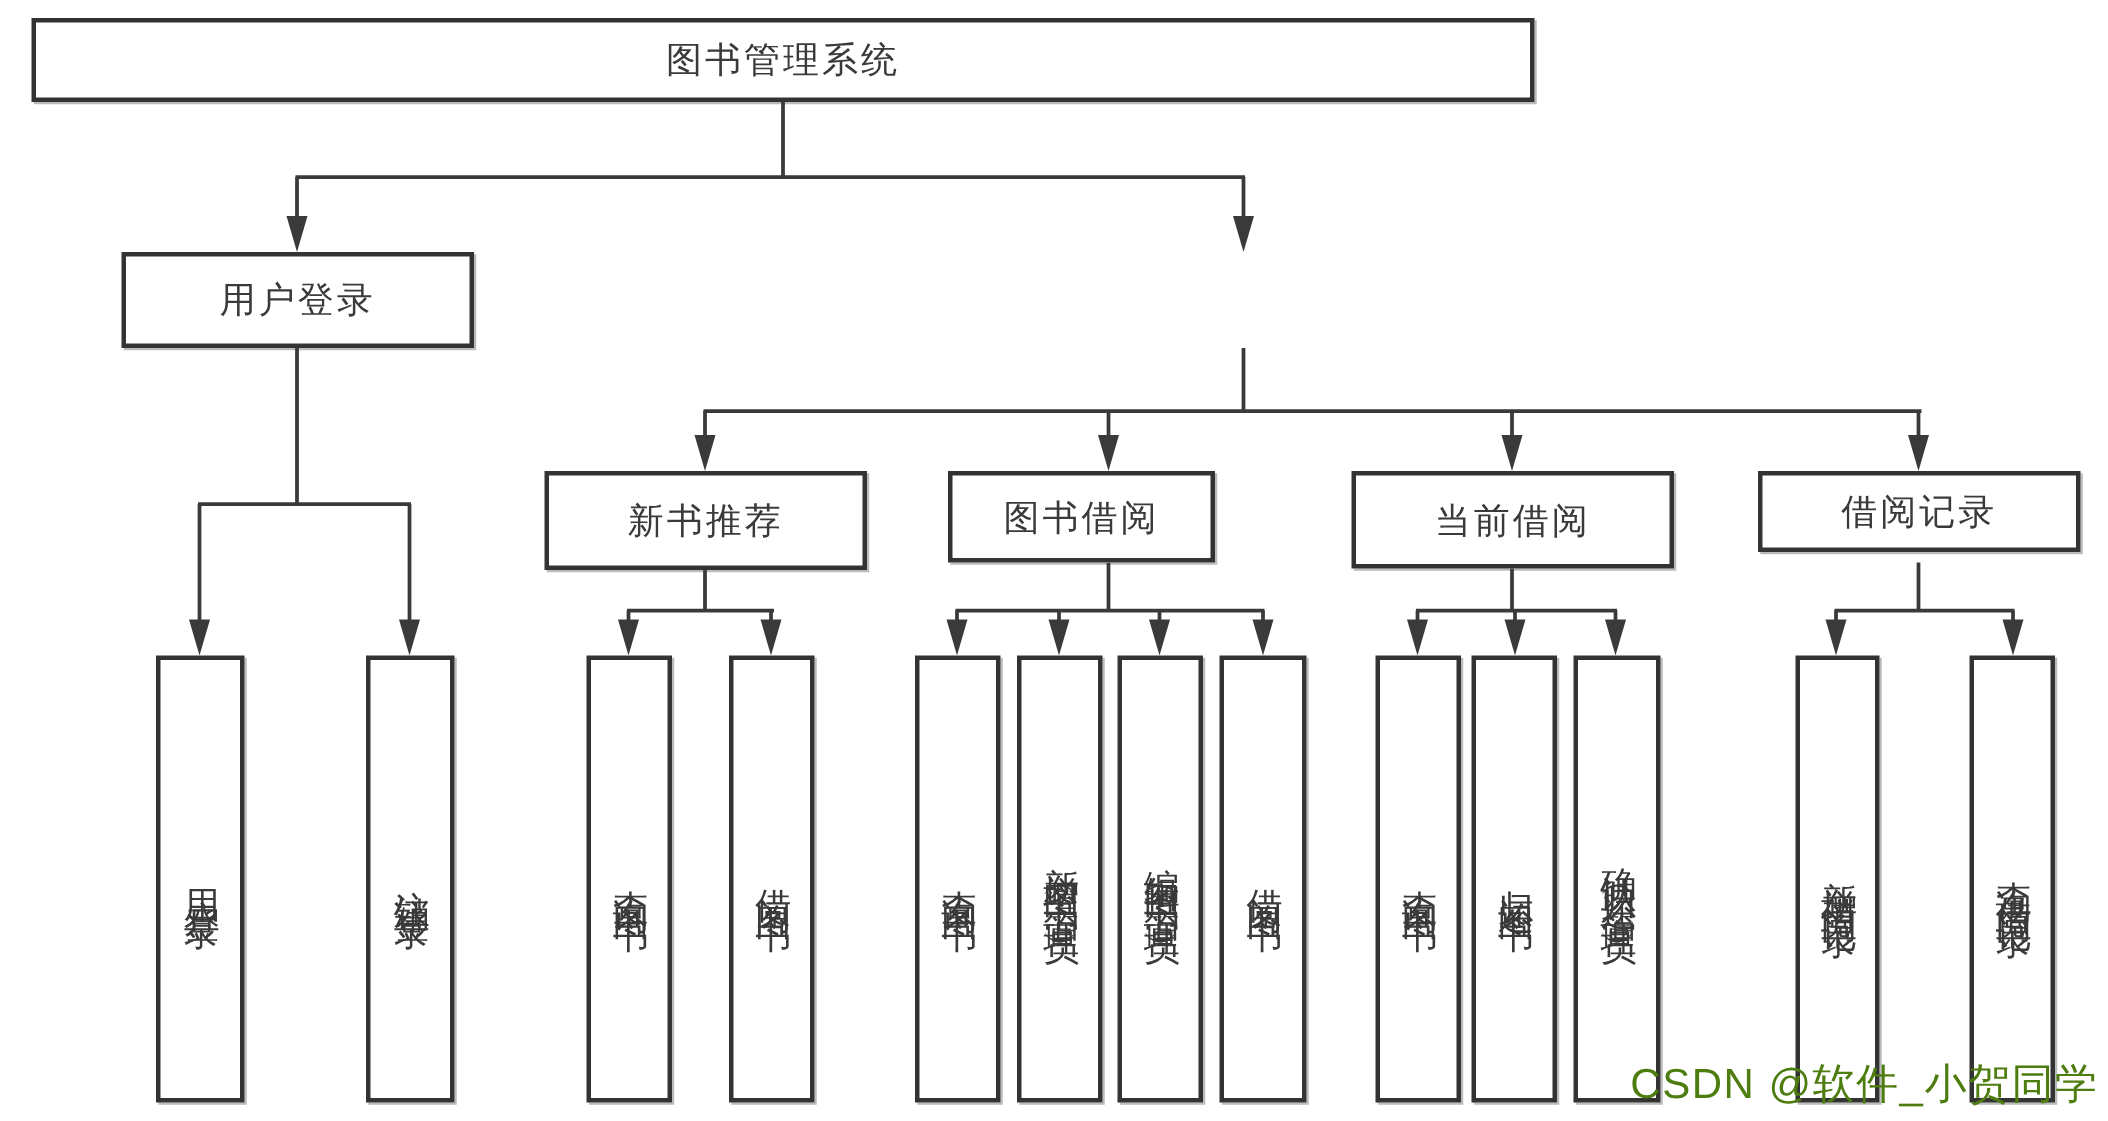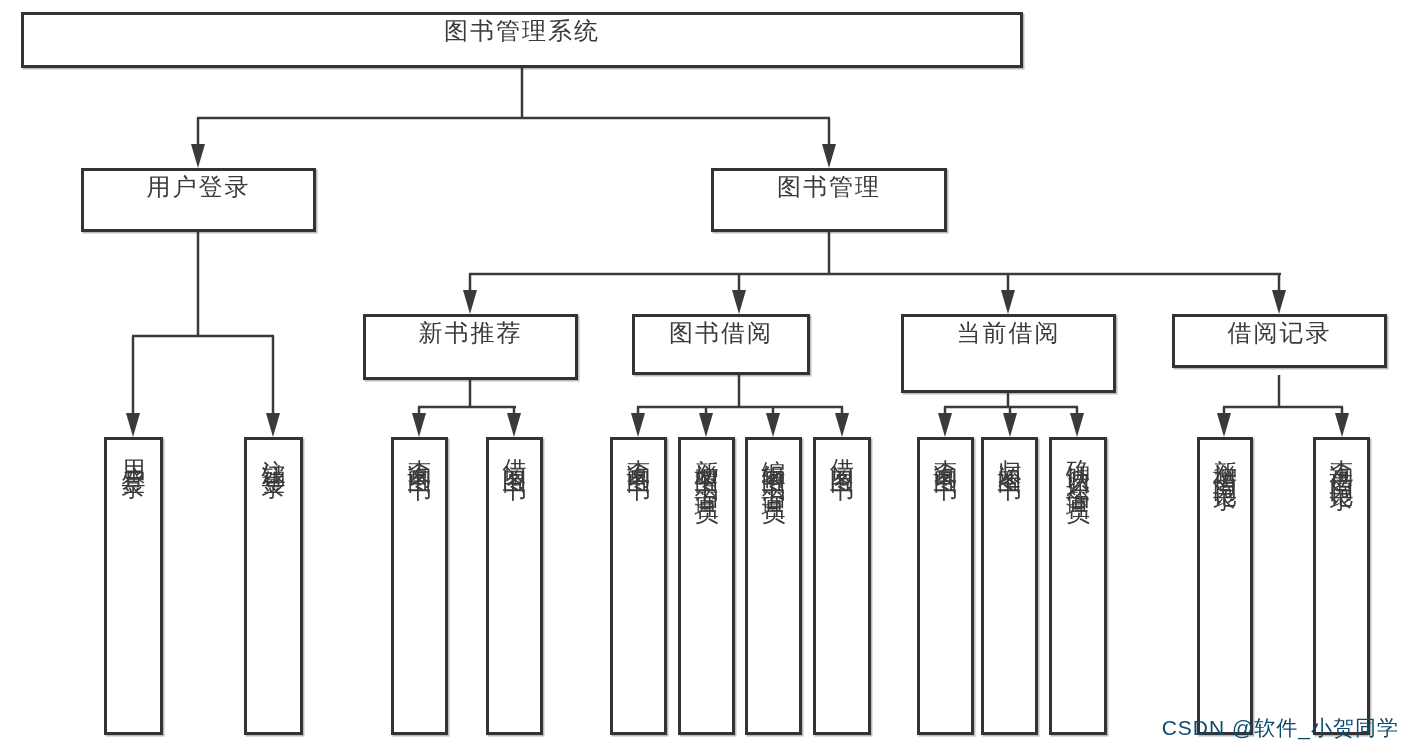--- a/index.html
+++ b/index.html
@@ -17,42 +17,43 @@
     left: 0; top: 0;
     width: 1405px; height: 747px;
     pointer-events: none;
   }
   .box {
     position: absolute;
     box-sizing: border-box;
     border: 3px solid #333333;
     background: #ffffff;
     display: flex;
+    align-items: center;
     justify-content: center;
     box-shadow: 1.5px 1.5px 0 rgba(60,60,60,0.35);
   }
   .box .lbl {
     white-space: nowrap;
     font-size: 24px;
     letter-spacing: 2px;
   }
   .box.v .lbl {
     white-space: normal;
     writing-mode: vertical-rl;
     text-orientation: mixed;
     letter-spacing: 6px;
     font-size: 24px;
     line-height: 1.0;
   }
   .watermark {
     position: absolute;
     right: 6px;
     bottom: 5px;
-    font-size: 21px;
-    color: #0c4a6e;
+    font-size: 28px;
+    color: #4d7c0f;
     letter-spacing: 1px;
     white-space: nowrap;
   }
 </style>
 </head>
 <body>
 
 <div class="canvas">
 
   <svg class="connector-layer" viewBox="0 0 1405 747" xmlns="http://www.w3.org/2000/svg">
@@ -125,31 +126,28 @@
     </g>
   </svg>
 
   <div class="box h" style="left:21px;top:12px;width:1002px;height:56px">
     <span class="lbl">图书管理系统</span>
   </div>
 
   <div class="box h" style="left:81px;top:168px;width:235px;height:64px">
     <span class="lbl">用户登录</span>
   </div>
-  <div class="box h" style="left:711px;top:168px;width:236px;height:64px">
-    <span class="lbl">图书管理</span>
-  </div>
 
   <div class="box h" style="left:363px;top:314px;width:215px;height:66px">
     <span class="lbl">新书推荐</span>
   </div>
   <div class="box h" style="left:632px;top:314px;width:178px;height:61px">
     <span class="lbl">图书借阅</span>
   </div>
-  <div class="box h" style="left:901px;top:314px;width:215px;height:79px">
+  <div class="box h" style="left:901px;top:314px;width:215px;height:65px">
     <span class="lbl">当前借阅</span>
   </div>
   <div class="box h" style="left:1172px;top:314px;width:215px;height:54px">
     <span class="lbl">借阅记录</span>
   </div>
 
   <div class="box v" style="left:104px;top:437px;width:59px;height:298px">
     <span class="lbl">用户登录</span>
   </div>
   <div class="box v" style="left:244px;top:437px;width:59px;height:298px">

